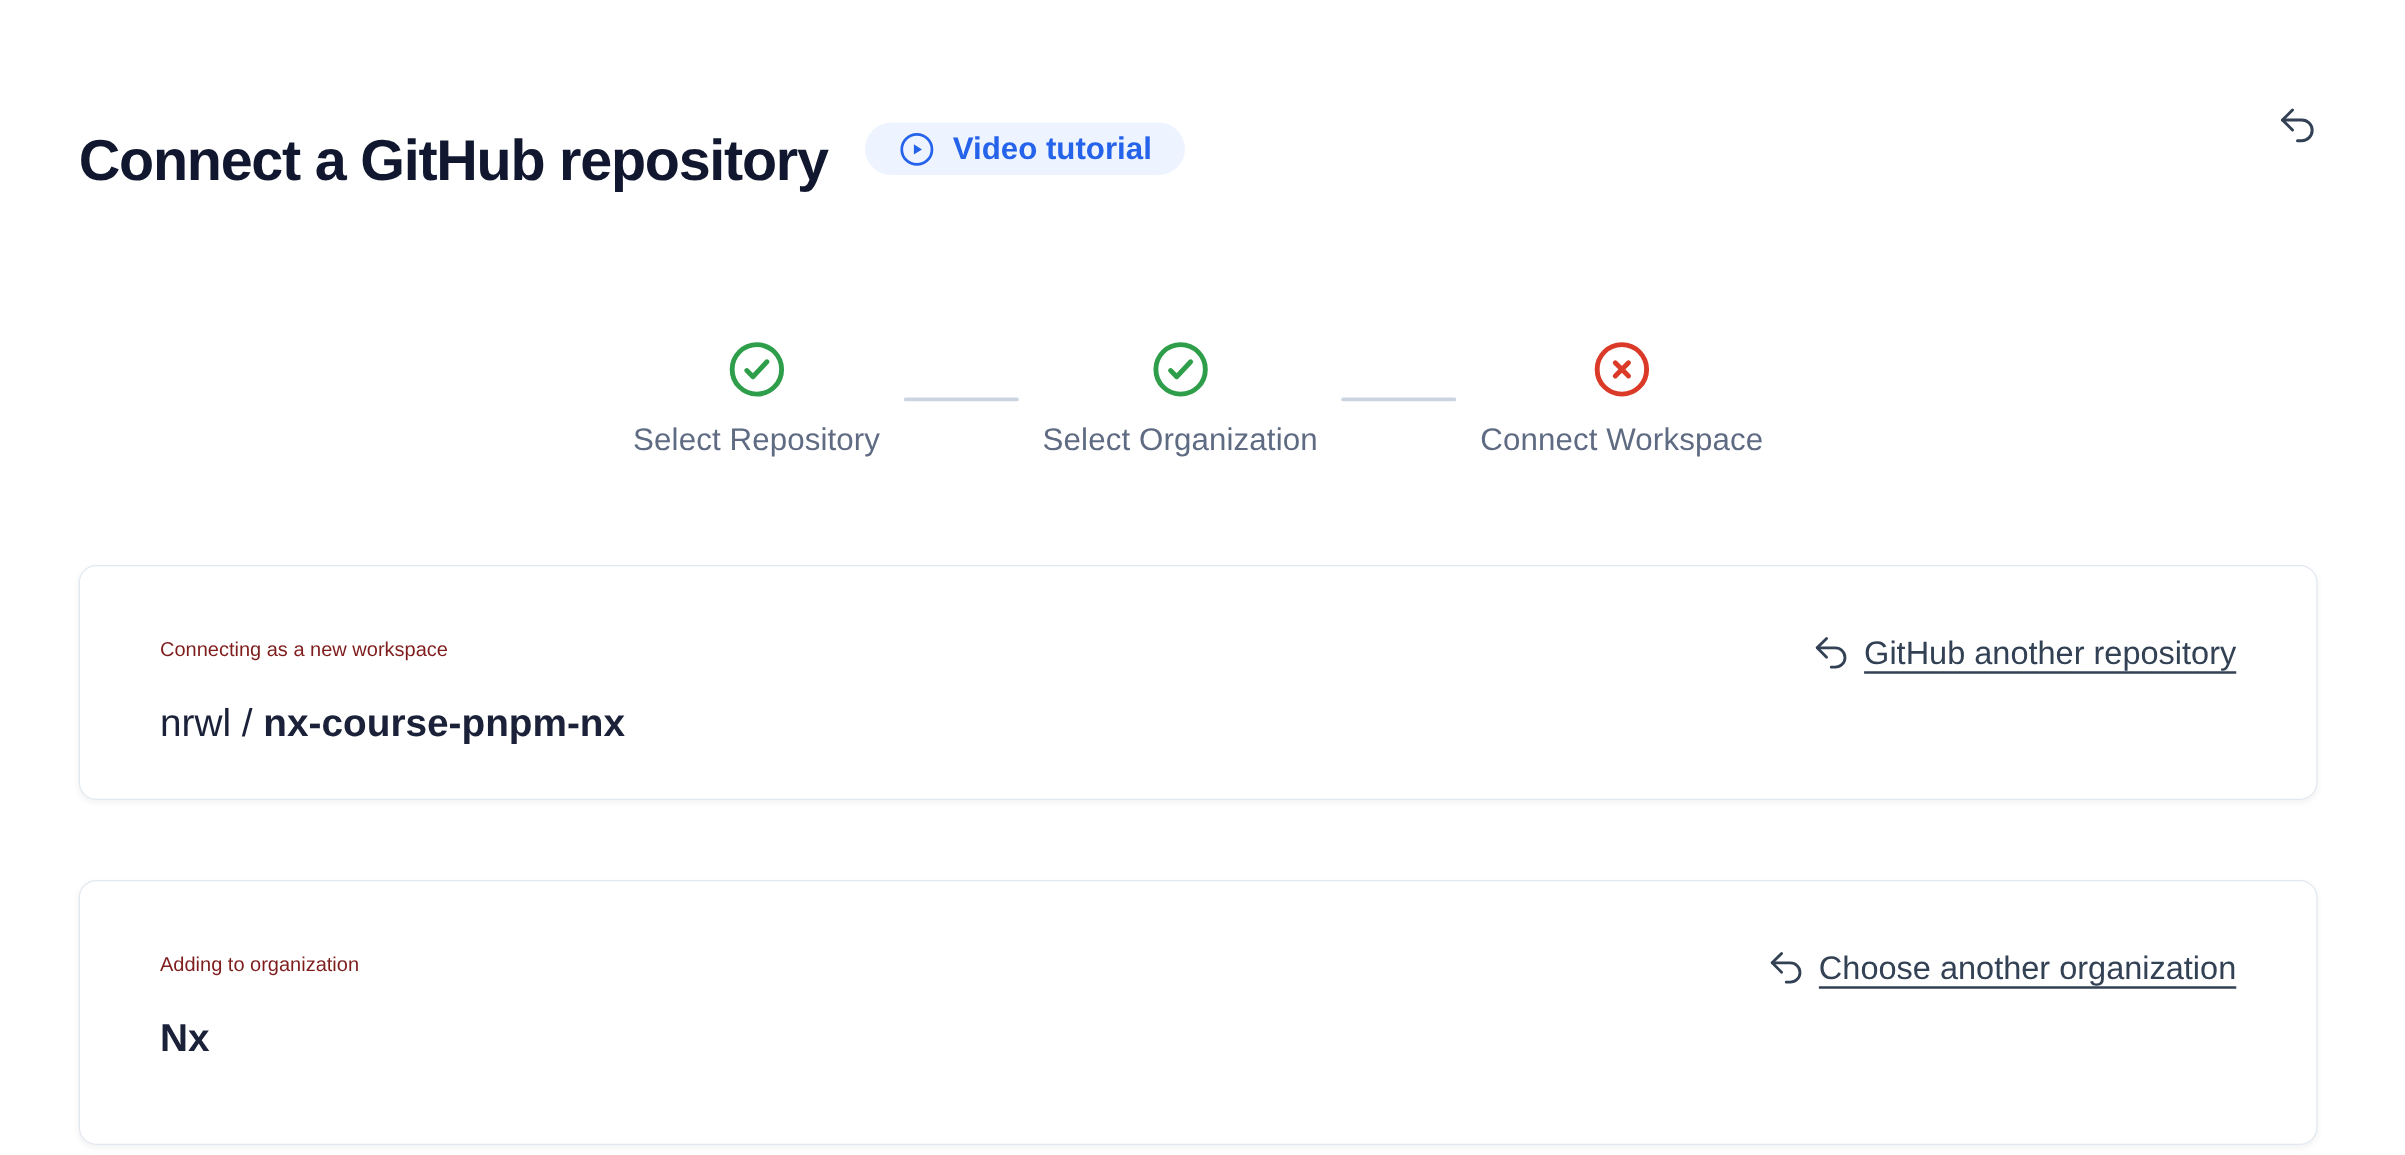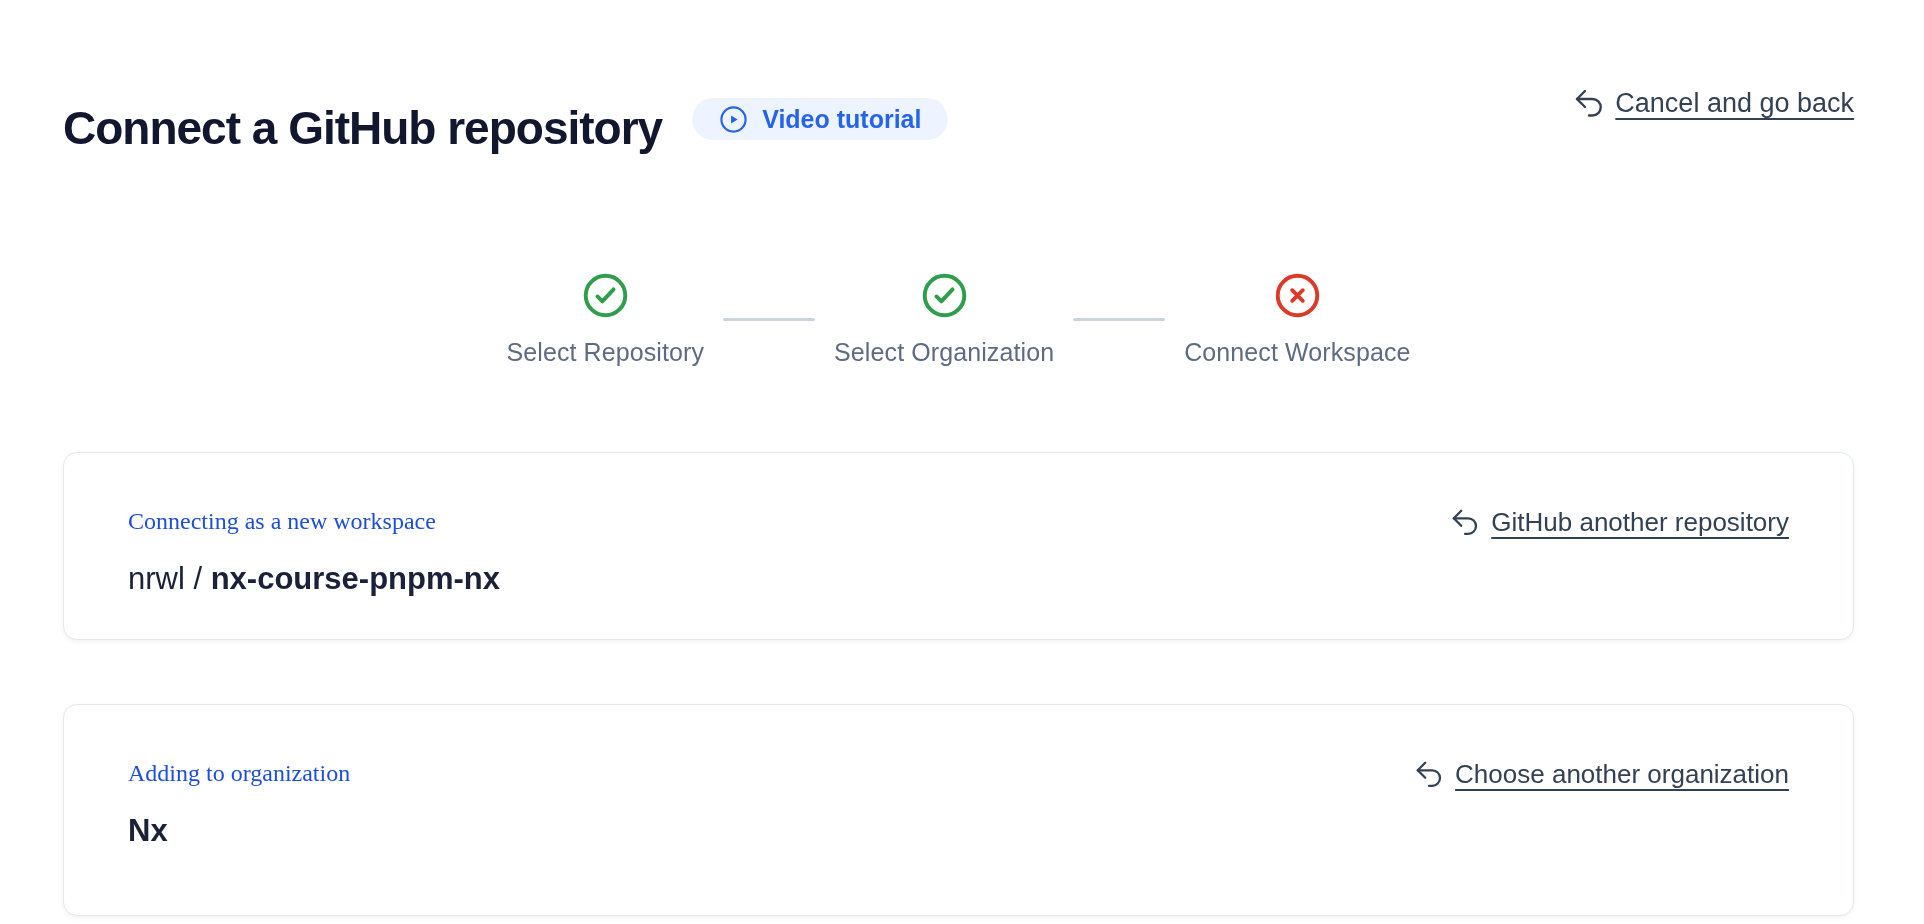--- a/index.html
+++ b/index.html
@@ -67,21 +67,21 @@
     border: 1.5px solid #e2e8f0;
     border-radius: 14px;
     background: #ffffff;
     box-shadow: 0 2px 5px rgba(15, 23, 42, 0.05);
     padding: 52px 64px;
     box-sizing: border-box;
     height: 188px;
   }
   .card-1 { margin-top: 85px; }
   .card-2 { margin-top: 64px; height: 212px; }
-  .card-label { font-size: 24px; line-height: 32px; color: #1d4ed8; font-family: Liberation Serif, serif; }
+  .card-label { font-size: 16px; line-height: 32px; color: #7f1d1d; }
   .card-value { margin-top: 20px; font-size: 31px; line-height: 44px; color: #1a2138; font-weight: 500; }
   .card-value .value-strong { font-weight: 700; }
   .card-action {
     position: absolute; top: 52px; right: 64px;
     display: flex; align-items: center; gap: 11px;
     color: #334155; font-size: 26px; line-height: 34px;
     text-decoration: none; cursor: pointer;
   }
   .card-action .link-text {
     text-decoration: underline;
@@ -104,21 +104,20 @@
           <path d="M10 8.6 v6.8 L15.4 12 Z" fill="currentColor" stroke="none"></path>
         </svg>
         <span>Video tutorial</span>
       </button>
     </div>
     <a class="cancel-link">
       <svg class="uturn-icon" viewBox="0 0 24 24" fill="none" stroke="currentColor" stroke-width="1.8" stroke-linecap="round" stroke-linejoin="round">
         <path d="M9 15 3 9l6-6"></path>
         <path d="M3 9h11.6a6.2 6.2 0 0 1 0 12.4H12"></path>
       </svg>
-      <span class="link-text">Cancel and go back</span>
     </a>
   </div>
 
   <div class="stepper">
     <div class="step step-complete">
       <svg class="step-icon" viewBox="0 0 24 24" fill="none" stroke="currentColor" stroke-width="2" stroke-linecap="round" stroke-linejoin="round">
         <circle cx="12" cy="12" r="10.1"></circle>
         <path d="m7.9 12.5 2.5 2.5 5.7-6.1"></path>
       </svg>
       <span class="step-label">Select Repository</span>

